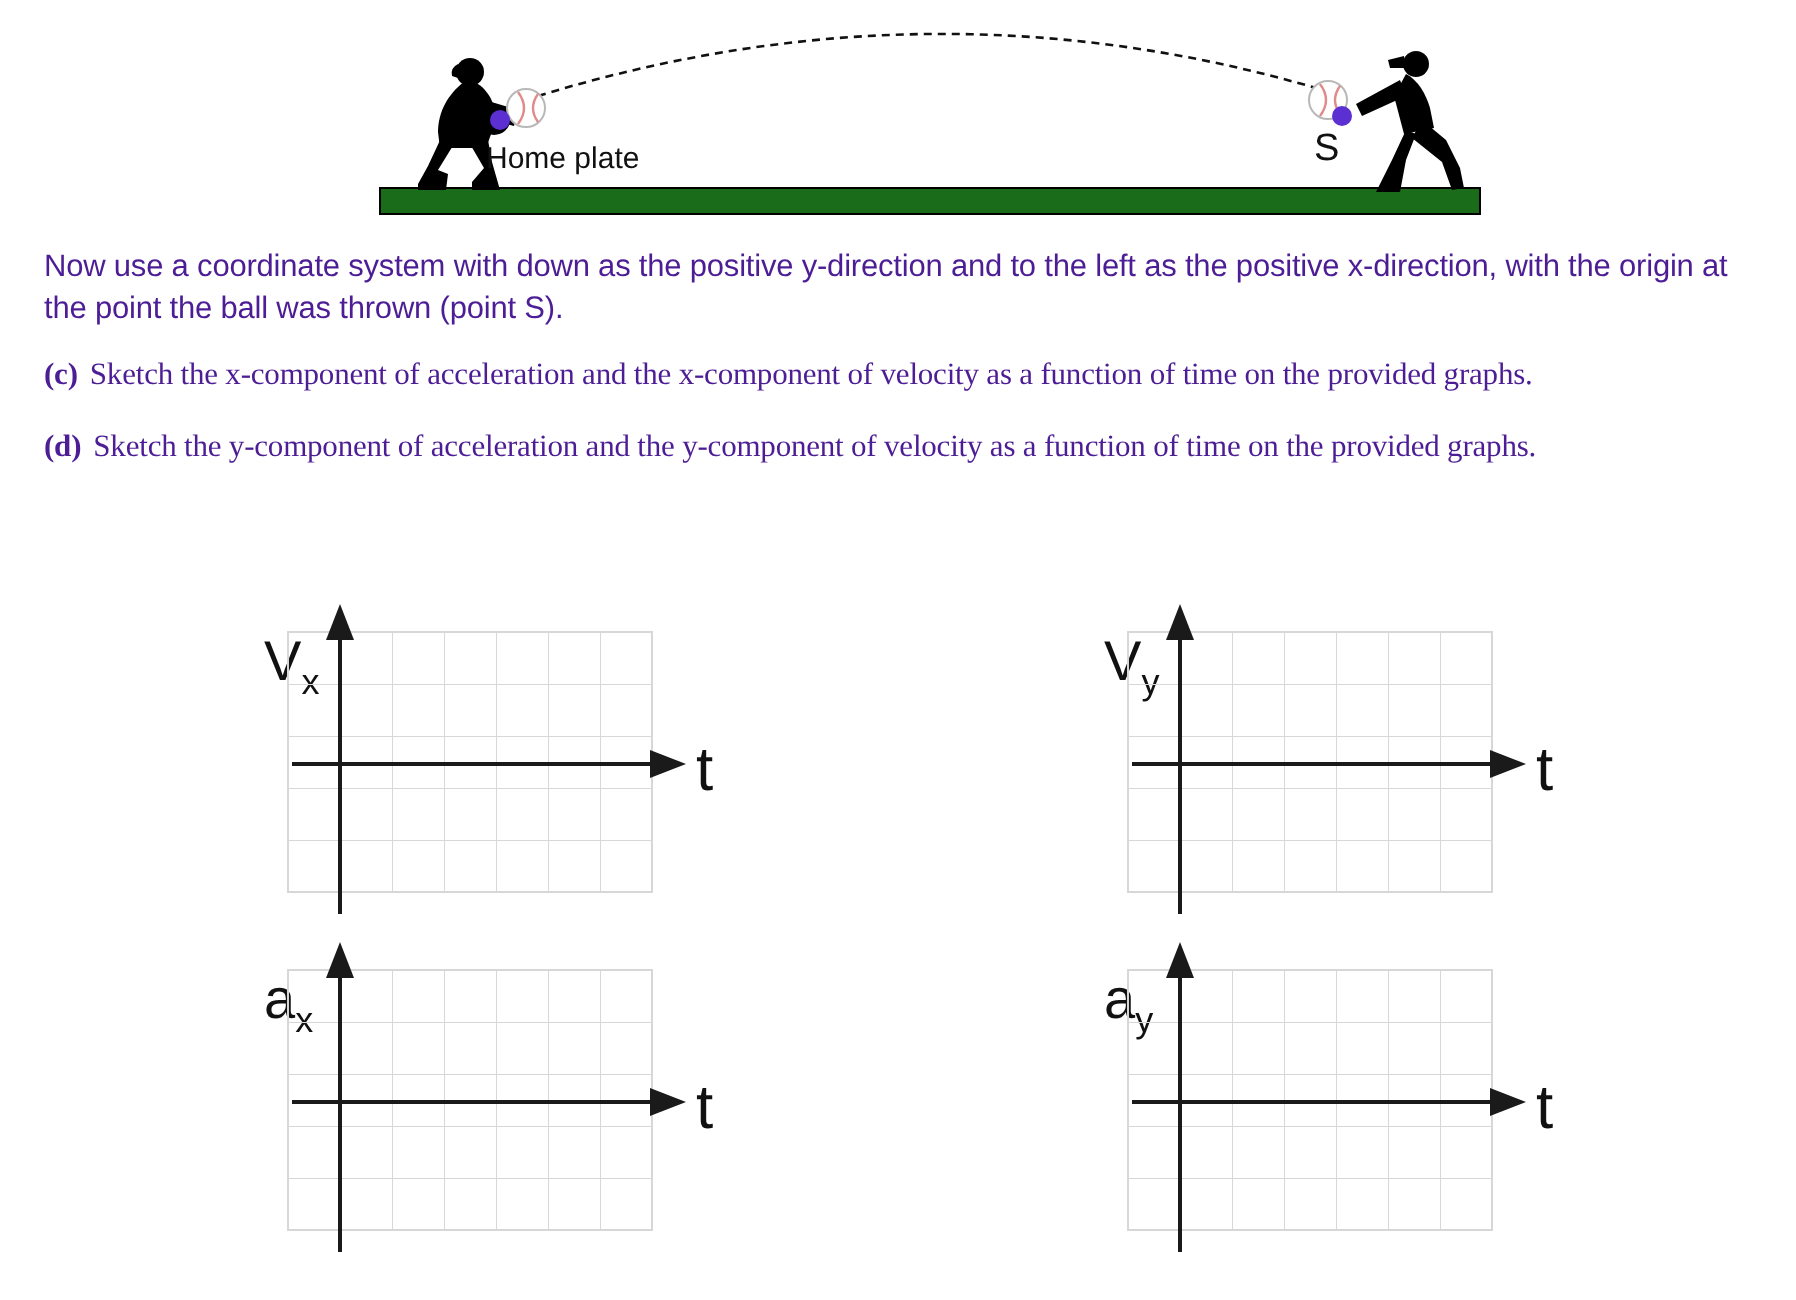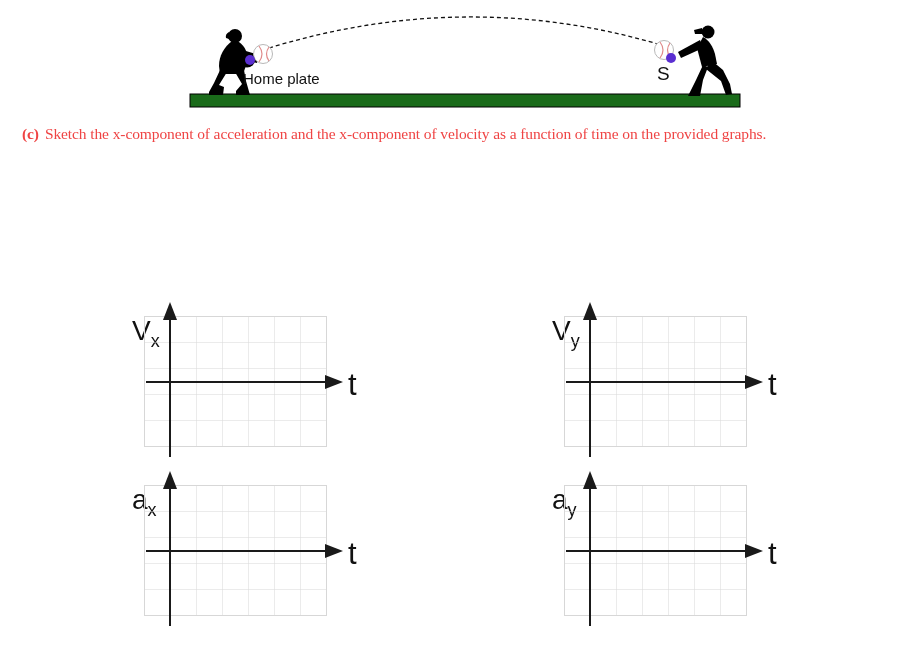--- a/index.html
+++ b/index.html
@@ -1,17 +1,17 @@
 <!DOCTYPE html>
 <html><head>
 <meta charset="utf-8">
 <style>
   html,body{margin:0;padding:0;background:#fff;}
   .page{position:relative;width:898px;height:650px;background:#fff;overflow:hidden;
-        font-family:"Liberation Sans",sans-serif;color:#ef4444;}
+        font-family:"Liberation Sans",sans-serif;color:#4c1d95;}
   
   .figure-svg{position:absolute;left:185px;top:8px;}
   .fig-label{font-family:"Liberation Sans",sans-serif;fill:#111;}
   
   .text-block{position:absolute;left:22px;top:124px;width:864px;
               font-size:15.5px;line-height:1.33;letter-spacing:-0.1px;}
   .text-block p{margin:0 0 13px 0;}
   .text-block p.part{margin:0 0 15px 0;font-family:Liberation Serif, serif;}
   .marker{font-weight:bold;margin-right:6px;}
   
@@ -75,21 +75,23 @@
       <path d="M475,34 q6,8 0,16" fill="none" stroke-width="1.2" stroke="#e08a8a"></path>
       <path d="M485,35 q-5,7 0,14" fill="none" stroke-width="1.2" stroke="#e08a8a"></path>
       <circle cx="486" cy="50" r="5" fill="#5b2fd1"></circle>
     </g>
 
     <text class="fig-label" x="58" y="76" font-size="15">Home plate</text>
     <text class="fig-label" x="472" y="72" font-size="19">S</text>
   </svg>
 
   <div class="text-block">
+    <p>Now use a coordinate system with down as the positive y-direction and to the left as the positive x-direction, with the origin at the point the ball was thrown (point S).</p>
     <p class="part"><span class="marker">(c)</span><span>Sketch the x-component of acceleration and the x-component of velocity as a function of time on the provided graphs.</span></p>
+    <p class="part"><span class="marker">(d)</span><span>Sketch the y-component of acceleration and the y-component of velocity as a function of time on the provided graphs.</span></p>
   </div>
 
   <div class="graph" style="left:128px;top:300px">
     <svg width="245" height="160" viewBox="0 0 245 160">
       <text class="glabel" x="4" y="40"><tspan>V</tspan><tspan class="sub" dy="7">x</tspan></text>
       <g transform="translate(16,16)">
         <rect class="gridrect" x="0" y="0" width="182" height="130"></rect>
         <line class="axis" x1="2" y1="66" x2="195" y2="66" marker-end="url(#arrh)"></line>
         <line class="axis" x1="26" y1="141" x2="26" y2="-10" marker-end="url(#arrh)"></line>
         <text class="tlabel" x="204" y="79">t</text>

